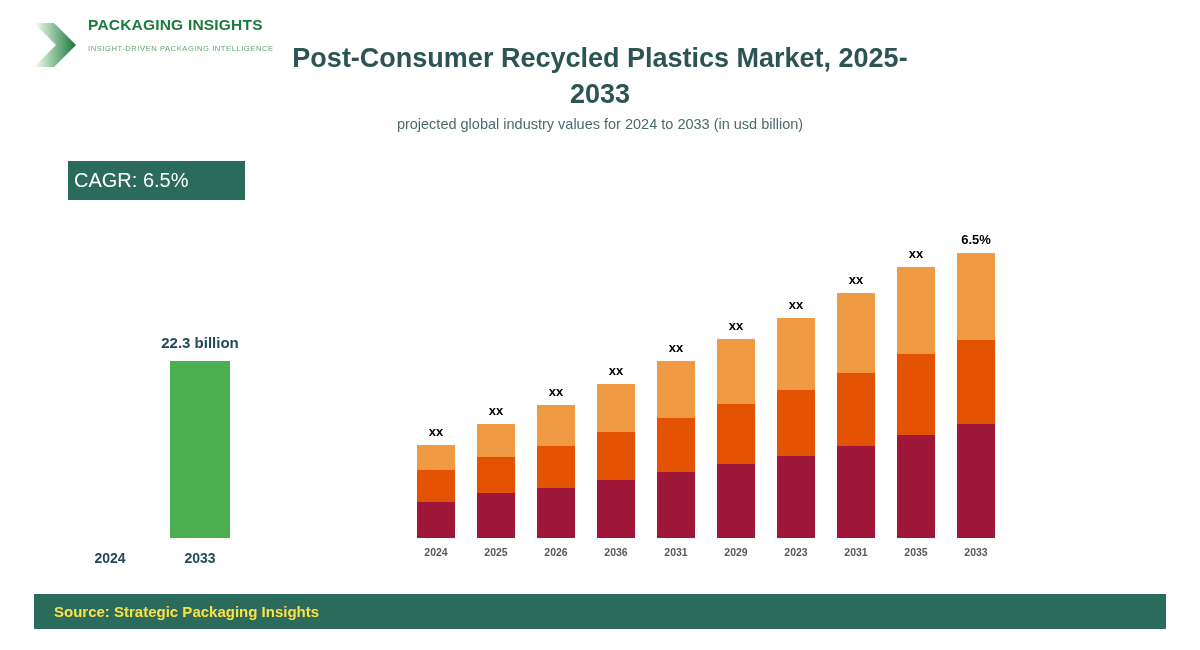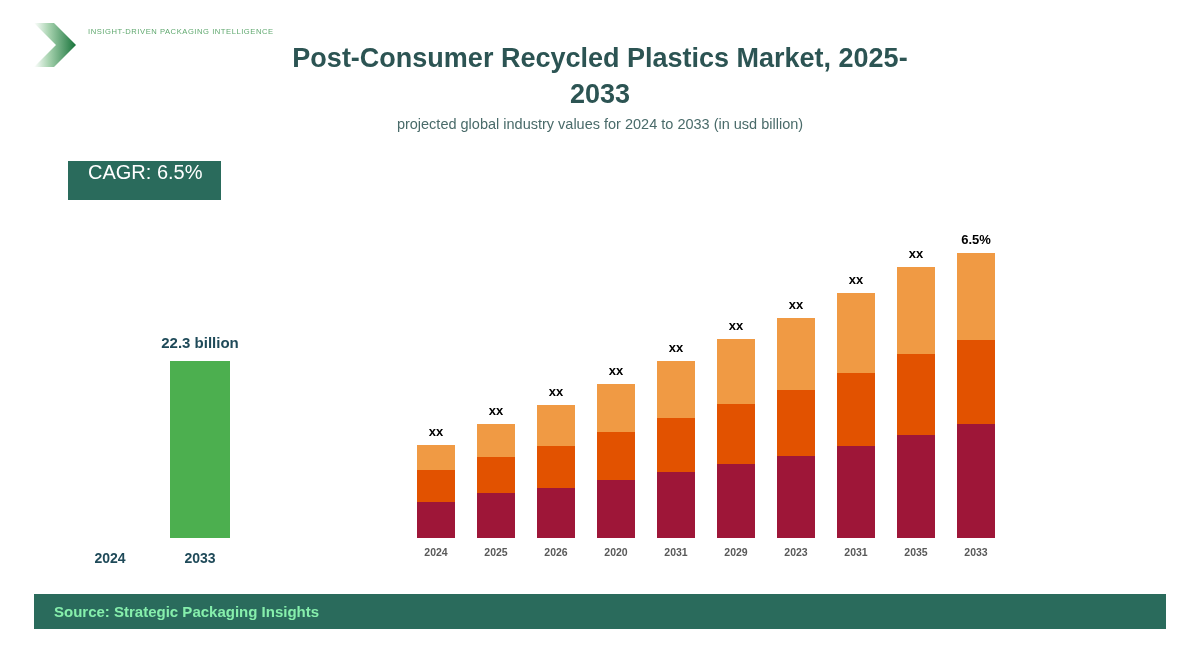--- a/index.html
+++ b/index.html
@@ -71,28 +71,28 @@
     text-align: center;
     font-size: 14.5px;
     color: #4A6B6A;
   }
 
   
   #cagr-badge {
     position: absolute;
     left: 68px;
     top: 161px;
-    width: 153px;
+    width: 177px;
     height: 39px;
     background: #2A6B5C;
     color: #ffffff;
     font-size: 20px;
     display: flex;
-    align-items: flex-start;
-    padding-left: 20px;
+    align-items: center;
+    padding-left: 6px;
     box-sizing: border-box;
   }
 
   
   #compare-chart {
     position: absolute;
     left: 50px;
     top: 300px;
     width: 230px;
     height: 280px;
@@ -168,21 +168,21 @@
   }
 
   
   #footer {
     position: absolute;
     left: 34px;
     top: 594px;
     width: 1132px;
     height: 35px;
     background: #2A6B5C;
-    color: #86efac;
+    color: #fde047;
     display: flex;
     align-items: center;
     justify-content: space-between;
     padding: 0 20px;
     box-sizing: border-box;
     font-size: 15px;
     font-weight: bold;
   }
 </style>
 </head>
@@ -195,20 +195,21 @@
         <linearGradient id="chevGrad" x1="0" y1="0" x2="1" y2="0">
           <stop offset="0%" stop-color="#FFFFFF"></stop>
           <stop offset="35%" stop-color="#A8D3B0"></stop>
           <stop offset="100%" stop-color="#17733A"></stop>
         </linearGradient>
       </defs>
       <path d="M2,3 L22,3 L44,25 L22,47 L2,47 L24,25 Z" fill="url(#chevGrad)"></path>
     </svg>
   </div>
   <div id="logo-text">
+    <div class="logo-line">PACKAGING INSIGHTS</div>
     <div id="logo-tagline">INSIGHT-DRIVEN PACKAGING INTELLIGENCE</div>
   </div>
 </div>
 
 <div id="title">Post-Consumer Recycled Plastics Market, 2025-2033</div>
 <div id="subtitle">projected global industry values for 2024 to 2033 (in usd billion)</div>
 
 <div id="cagr-badge">
   <span>CAGR: 6.5%</span>
 </div>
@@ -250,21 +251,21 @@
       <div class="stk-toplabel" style="bottom: 161px;">xx</div>
       <div class="stk-xlabel">2026</div>
     </div>
     <div class="stk-col" style="left: 187px; height: 343px;">
       <div class="stk-bar">
         <div class="stk-seg" style="height: 48px; background: rgb(240, 154, 68);"></div>
         <div class="stk-seg" style="height: 48px; background: rgb(226, 82, 0);"></div>
         <div class="stk-seg" style="height: 58px; background: rgb(158, 22, 56);"></div>
       </div>
       <div class="stk-toplabel" style="bottom: 182px;">xx</div>
-      <div class="stk-xlabel">2020</div>
+      <div class="stk-xlabel">2036</div>
     </div>
     <div class="stk-col" style="left: 247px; height: 343px;">
       <div class="stk-bar">
         <div class="stk-seg" style="height: 57px; background: rgb(240, 154, 68);"></div>
         <div class="stk-seg" style="height: 54px; background: rgb(226, 82, 0);"></div>
         <div class="stk-seg" style="height: 66px; background: rgb(158, 22, 56);"></div>
       </div>
       <div class="stk-toplabel" style="bottom: 205px;">xx</div>
       <div class="stk-xlabel">2031</div>
     </div>

